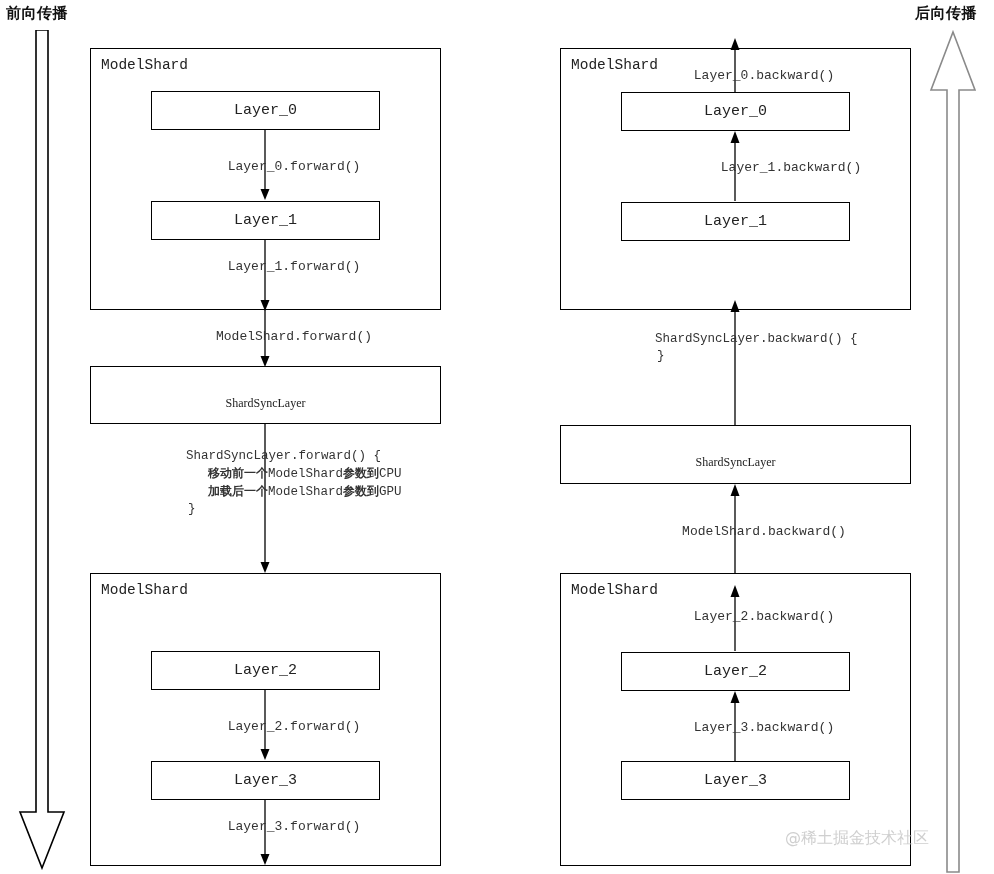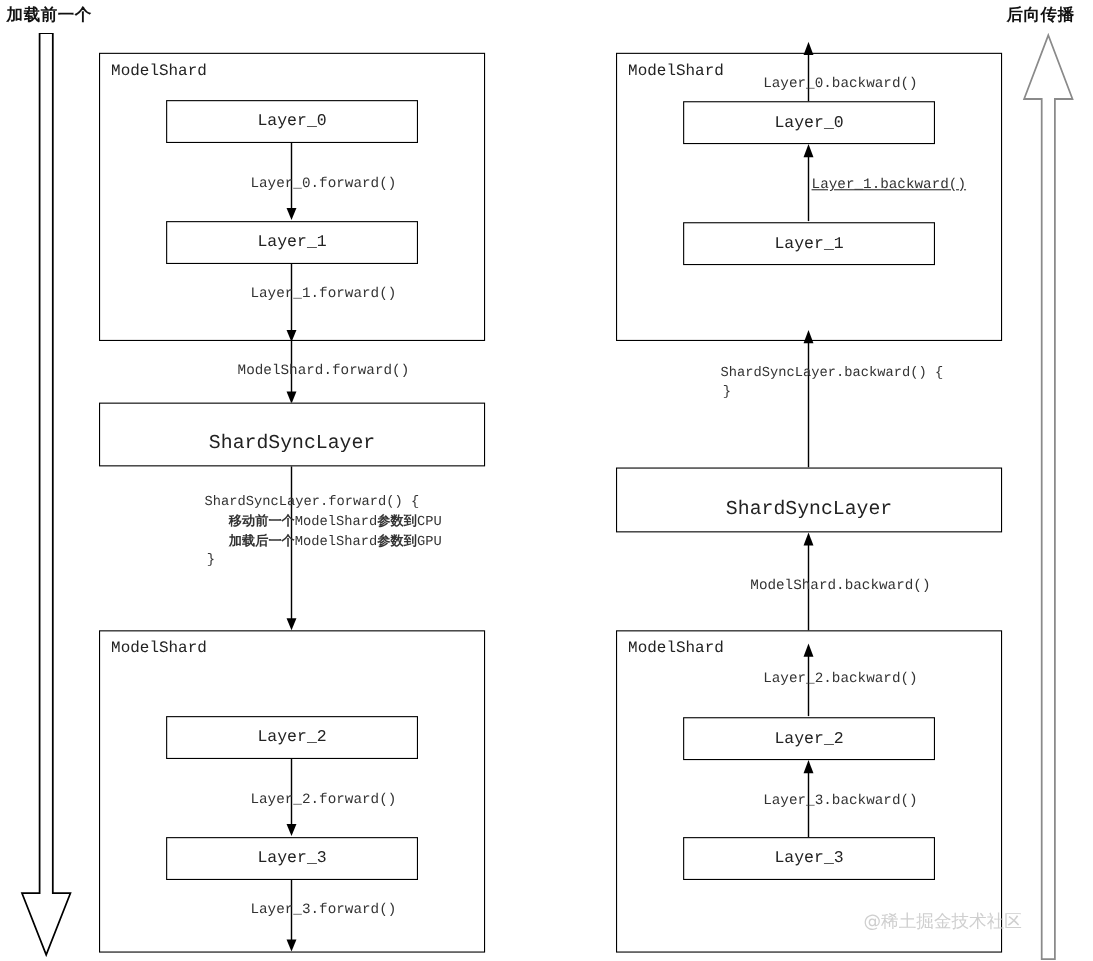--- a/index.html
+++ b/index.html
@@ -25,21 +25,21 @@
       font-family:"Liberation Mono",monospace;color:#222;white-space:nowrap;}
 
   
   .layerbox{position:absolute;border:1.4px solid #000;box-sizing:border-box;
       display:flex;align-items:center;justify-content:center;background:#fff;}
   .layerbox span{font-size:15px;font-family:"Liberation Mono",monospace;color:#222;}
 
   
   .syncbox{position:absolute;border:1.6px solid #000;box-sizing:border-box;
       display:flex;align-items:center;justify-content:center;background:#fff;}
-  .syncbox span{font-size:18px;font-family:Liberation Mono, monospace;color:#222;margin-top:16px;}
+  .syncbox span{font-size:12px;font-family:Liberation Serif, serif;color:#222;margin-top:16px;}
 
   
   .conn{position:absolute;}
   .conn svg{display:block;overflow:visible;}
 
   
   .elabel{position:absolute;font-size:13px;font-family:"Liberation Mono",monospace;
       color:#333;white-space:nowrap;}
   .elabel.center{transform:translateX(-50%);}
 
@@ -52,21 +52,21 @@
 
   
   .watermark{position:absolute;font-family:"DejaVu Sans",sans-serif;
       font-size:16px;color:#cfcfcf;white-space:nowrap;}
 </style>
 </head>
 <body>
 
 <div class="canvas">
 
-  <div class="phase-title" id="fwd-title">加载前一个</div>
+  <div class="phase-title" id="fwd-title">前向传播</div>
   <div class="phase-title" id="bwd-title">后向传播</div>
 
   <div class="blockarrow" style="left:18px;top:30px;">
     <svg width="48" height="840" viewBox="0 0 48 840">
       <polygon points="18,0 30,0 30,782 46,782 24,838 2,782 18,782" fill="#ffffff" stroke="#000000" stroke-width="1.6"></polygon>
     </svg>
   </div>
 
   <div class="blockarrow" style="left:928px;top:30px;">
     <svg width="50" height="844" viewBox="0 0 50 844">
@@ -171,21 +171,21 @@
   <div class="layerbox" style="left:621px;top:92px;width:229px;height:39px;">
     <span>Layer_0</span>
   </div>
 
   <div class="conn" style="left:729px;top:131px;">
     <svg width="14" height="71" viewBox="0 0 14 71">
       <line x1="6" y1="10" x2="6" y2="70" stroke="#000" stroke-width="1.3"></line>
       <polygon points="6,0 1.5,12 10.5,12" fill="#000"></polygon>
     </svg>
   </div>
-  <div class="elabel center" style="left:808px;top:160px;text-decoration:underline;">Layer_1.backward()</div>
+  <div class="elabel center" style="left:791px;top:160px;">Layer_1.backward()</div>
 
   <div class="layerbox" style="left:621px;top:202px;width:229px;height:39px;">
     <span>Layer_1</span>
   </div>
 
   <div class="conn" style="left:729px;top:300px;">
     <svg width="14" height="126" viewBox="0 0 14 126">
       <line x1="6" y1="10" x2="6" y2="125" stroke="#000" stroke-width="1.3"></line>
       <polygon points="6,0 1.5,12 10.5,12" fill="#000"></polygon>
     </svg>

